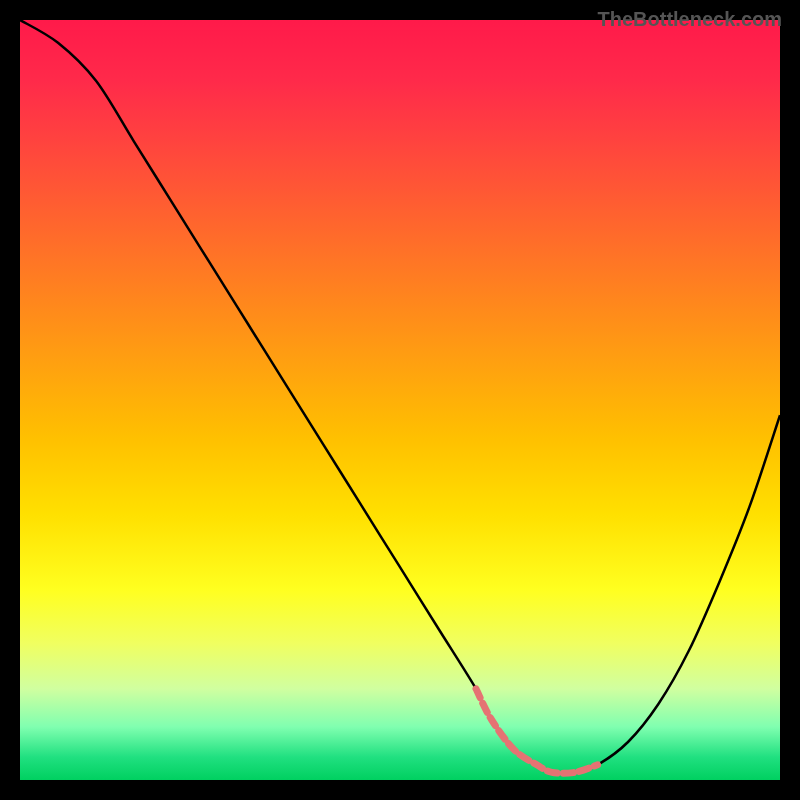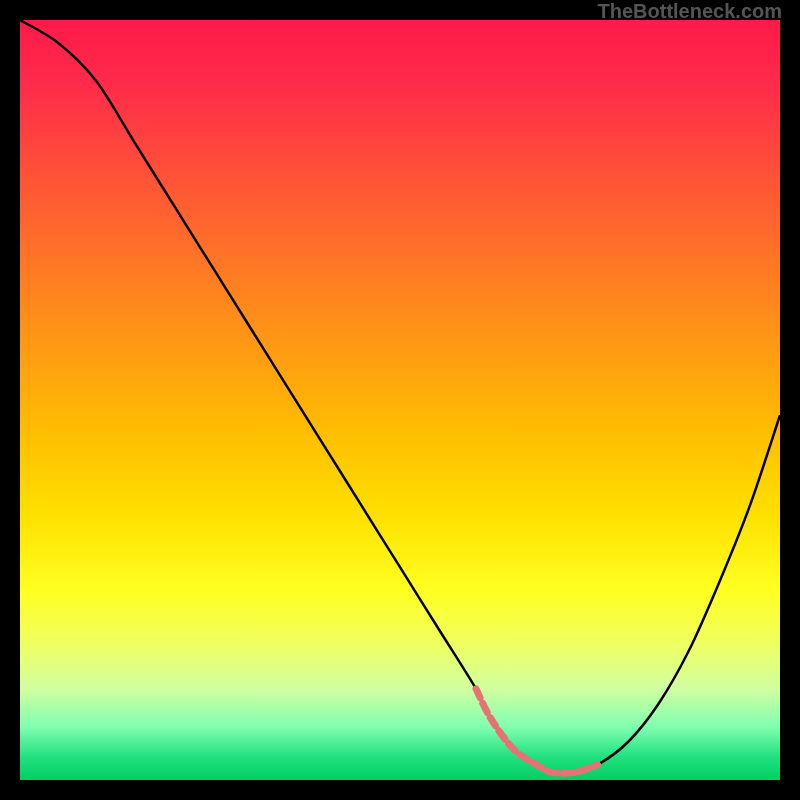--- a/index.html
+++ b/index.html
@@ -5,21 +5,21 @@
   * { margin: 0; padding: 0; box-sizing: border-box; }
   body {
     width: 800px;
     height: 800px;
     background: #000;
     position: relative;
     font-family: Arial, sans-serif;
   }
   .watermark {
     position: absolute;
-    top: 0;
+    top: 8px;
     right: 18px;
     color: #555;
     font-size: 20px;
     font-weight: bold;
     z-index: 10;
   }
   .plot-area {
     position: absolute;
     left: 20px;
     top: 20px;

